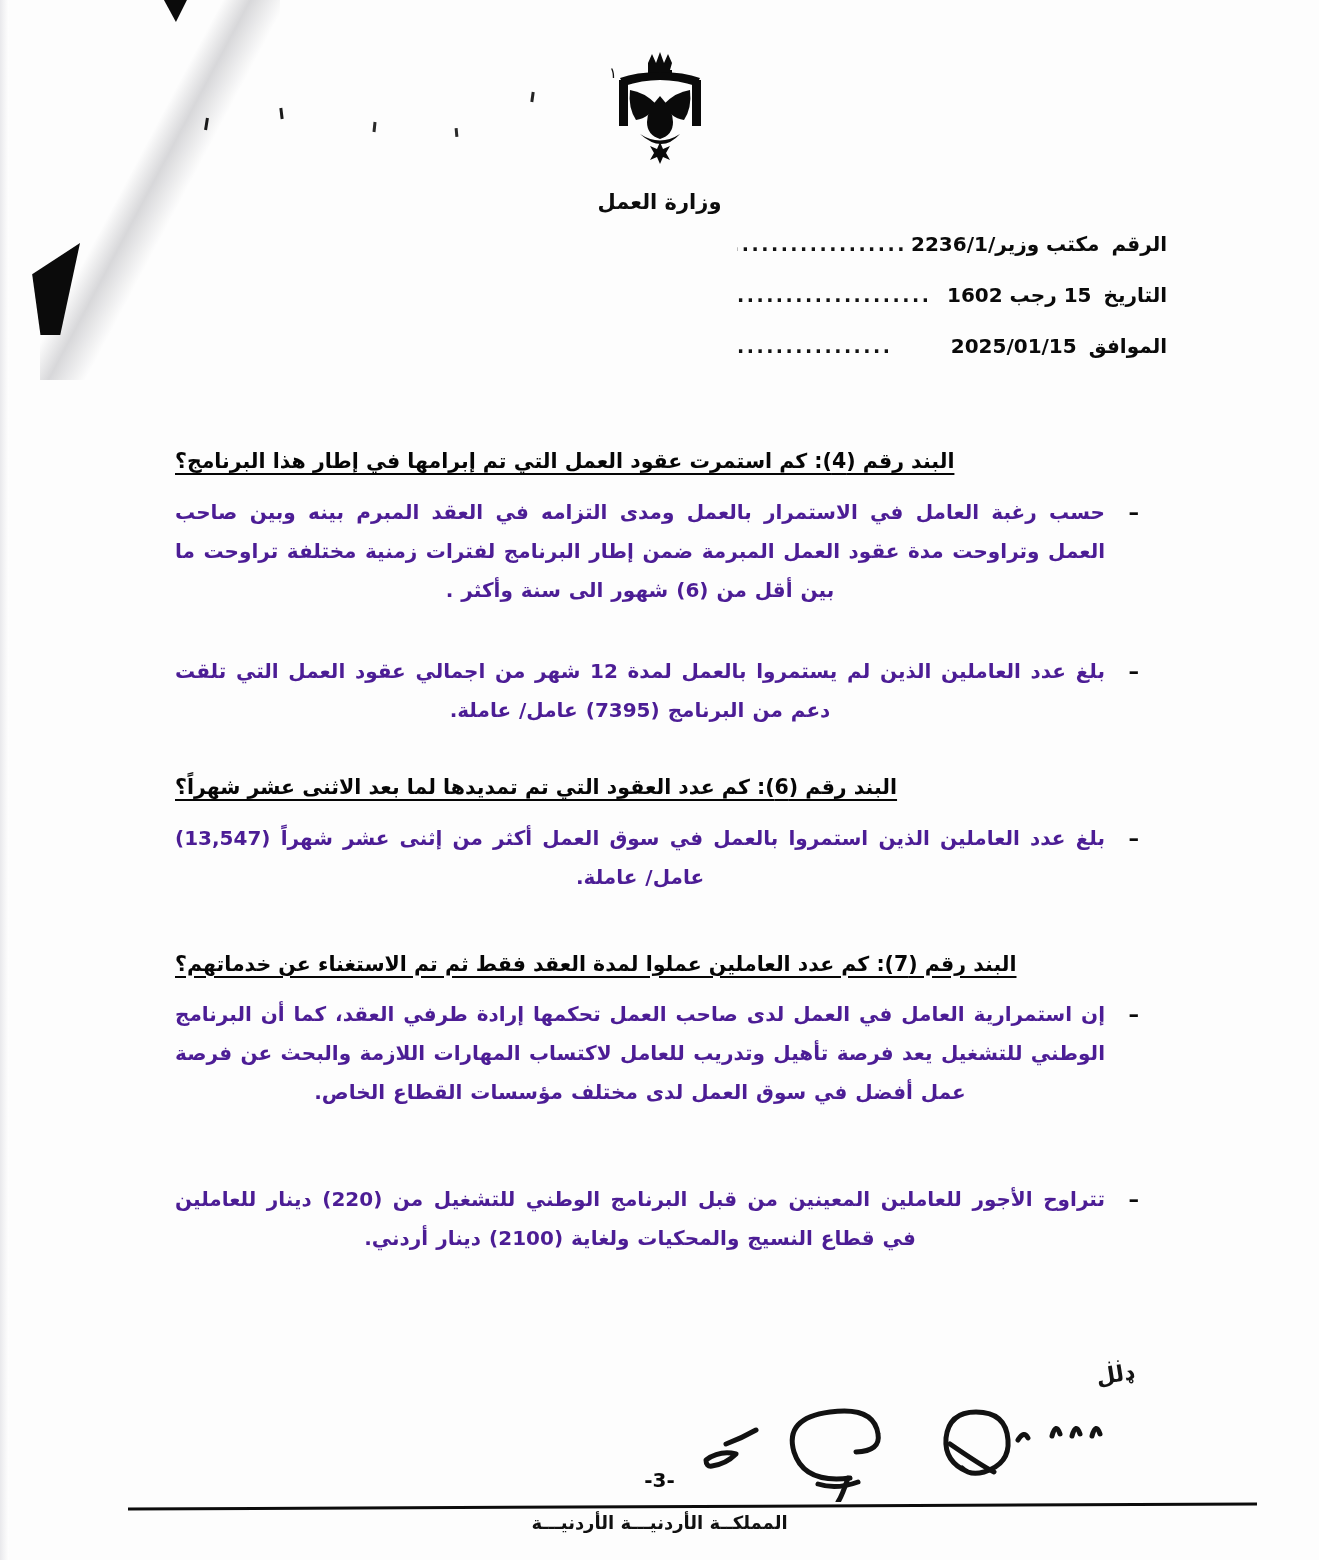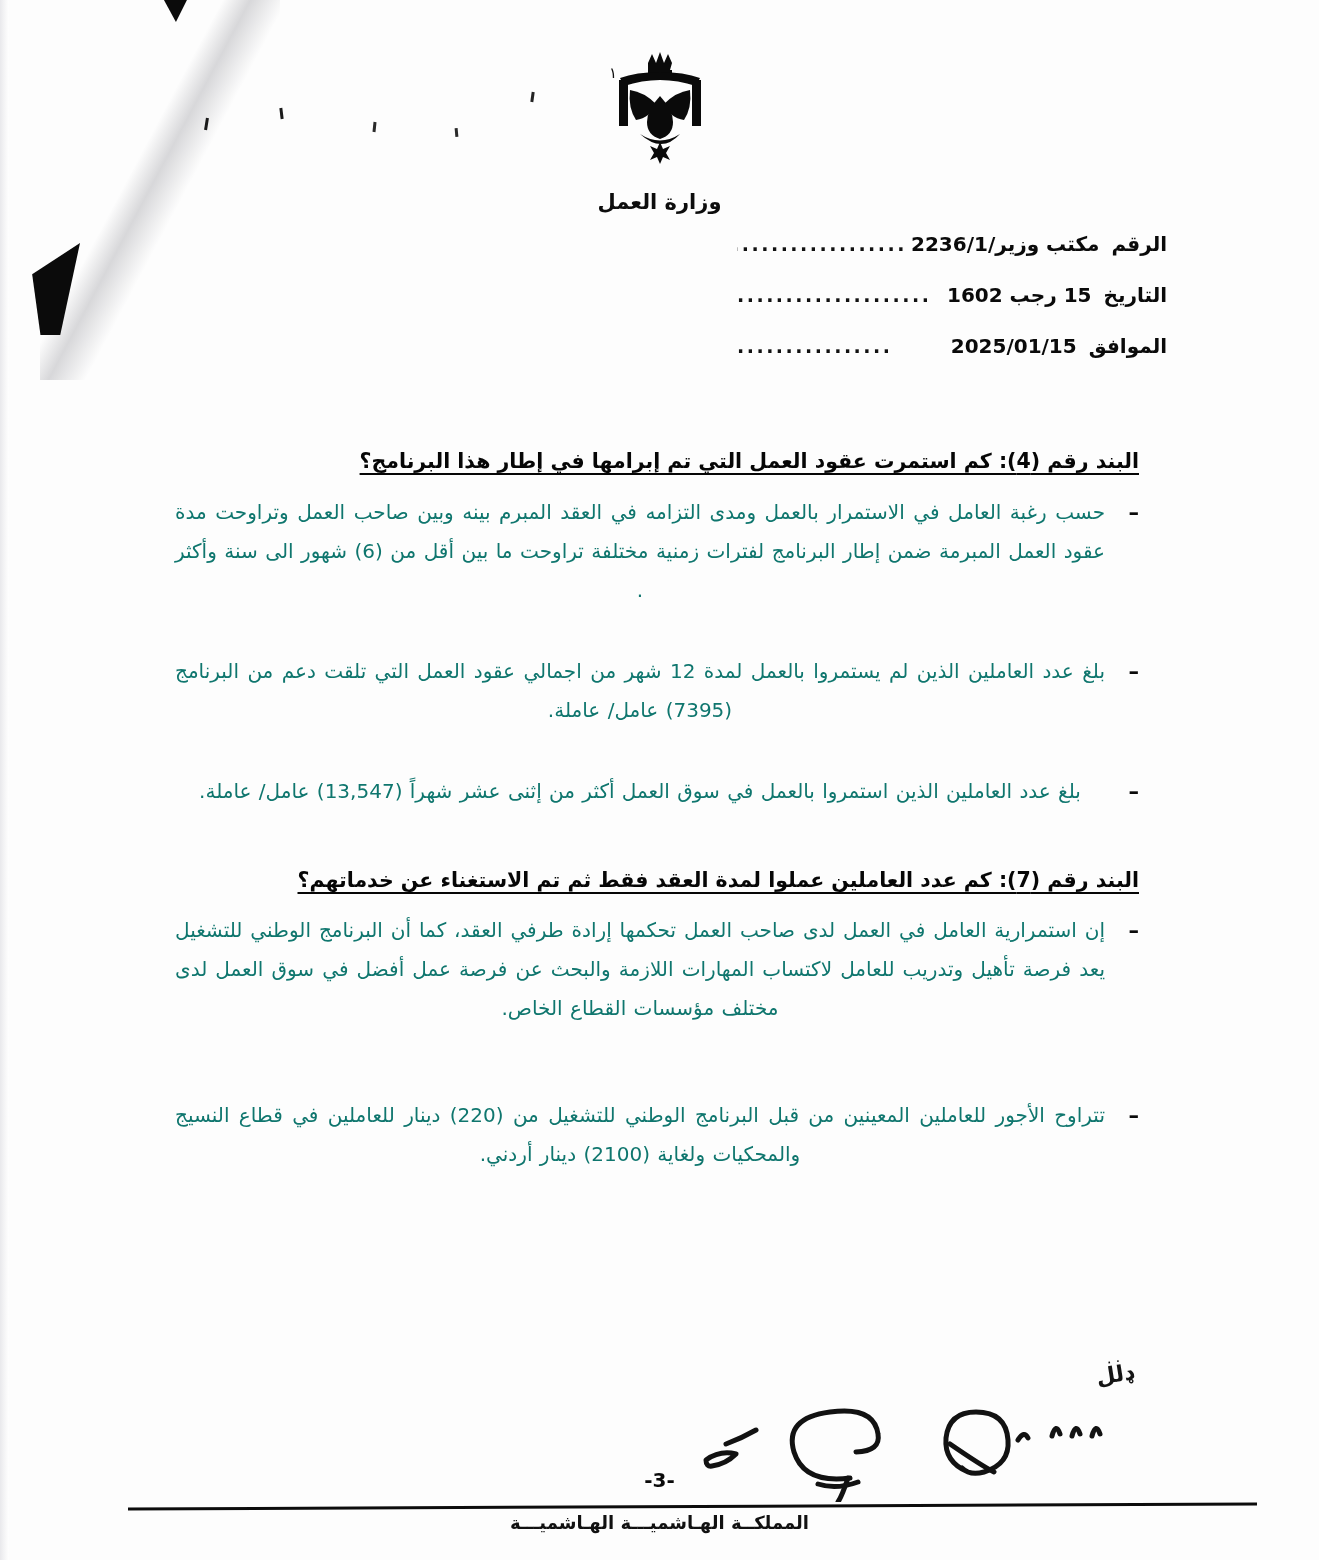--- a/index.html
+++ b/index.html
@@ -108,21 +108,21 @@
     direction: rtl;
   }
   .section { margin-bottom: 4px; }
   .section-heading {
     font-size: 20.5px;
     font-weight: 700;
     color: #060606;
     text-decoration: underline;
     text-underline-offset: 5px;
     text-decoration-thickness: 2px;
-    text-align: right;
+    text-align: left;
     margin: 0 0 16px 0;
     line-height: 1.5;
     letter-spacing: 0.2px;
   }
   .bullet-row {
     display: flex;
     flex-direction: row;
     align-items: flex-start;
     margin: 0 0 8px 0;
   }
@@ -131,23 +131,23 @@
     width: 34px;
     font-size: 21px;
     font-weight: 700;
     line-height: 1.95;
     color: #0a0a0a;
     text-align: right;
   }
   .bullet-text {
     flex: 1 1 auto;
     font-size: 20px;
-    font-weight: 400;
+    font-weight: 700;
     line-height: 1.95;
-    color: #0f766e;
+    color: #4c1d95;
     text-align: justify;
     text-align-last: center;
     word-spacing: 1px;
   }
   .gap-lg { height: 34px; }
   .gap-md { height: 26px; }
   .gap-xl { height: 44px; }
 
   
   #footer {
@@ -279,20 +279,21 @@
     <div class="section">
       <div class="bullet-row">
         <span class="bullet-dash">–</span>
         <span class="bullet-text">بلغ عدد العاملين الذين لم يستمروا بالعمل لمدة 12 شهر من اجمالي عقود العمل التي تلقت دعم من البرنامج (7395) عامل/ عاملة.</span>
       </div>
     </div>
 
     <div class="gap-lg"></div>
 
     <div class="section">
+      <div class="section-heading">البند رقم (6): كم عدد العقود التي تم تمديدها لما بعد الاثنى عشر شهراً؟</div>
       <div class="bullet-row">
         <span class="bullet-dash">–</span>
         <span class="bullet-text">بلغ عدد العاملين الذين استمروا بالعمل في سوق العمل أكثر من إثنى عشر شهراً (13,547) عامل/ عاملة.</span>
       </div>
     </div>
 
     <div class="gap-xl"></div>
 
     <div class="section">
       <div class="section-heading">البند رقم (7): كم عدد العاملين عملوا لمدة العقد فقط ثم تم الاستغناء عن خدماتهم؟</div>
@@ -309,21 +310,21 @@
       <div class="bullet-row">
         <span class="bullet-dash">–</span>
         <span class="bullet-text">تتراوح الأجور للعاملين المعينين من قبل البرنامج الوطني للتشغيل من (220) دينار للعاملين في قطاع النسيج والمحكيات ولغاية (2100) دينار أردني.</span>
       </div>
     </div>
   </div>
 
   <div id="footer">
     <div id="page-number">-3-</div>
     <div id="footer-rule"></div>
-    <div id="kingdom-name">المملكــة الهـاشميـــة الهـاشميـــة</div>
+    <div id="kingdom-name">المملكــة الأردنيـــة الأردنيـــة</div>
 
     <div id="signature-layer">
       <svg width="440" height="170" viewBox="0 0 440 170" xmlns="http://www.w3.org/2000/svg">
         <g fill="none" stroke="#121212" stroke-width="5" stroke-linecap="round" stroke-linejoin="round">
 
           <path d="M6 128 q14 -10 30 -6 q-10 10 -24 12 q-6 1 -6 -6 z"></path>
           <path d="M26 112 q16 -6 30 -14"></path>
 
           <path d="M150 146 q-46 6 -56 -26 q-10 -34 36 -40 q44 -6 48 22 q3 17 -22 18"></path>
           <path d="M148 146 q-6 18 -10 24"></path>

